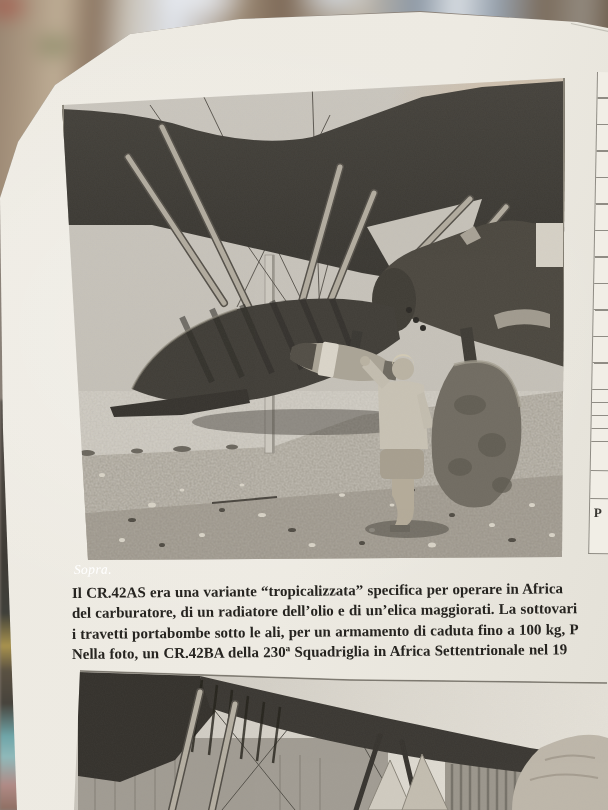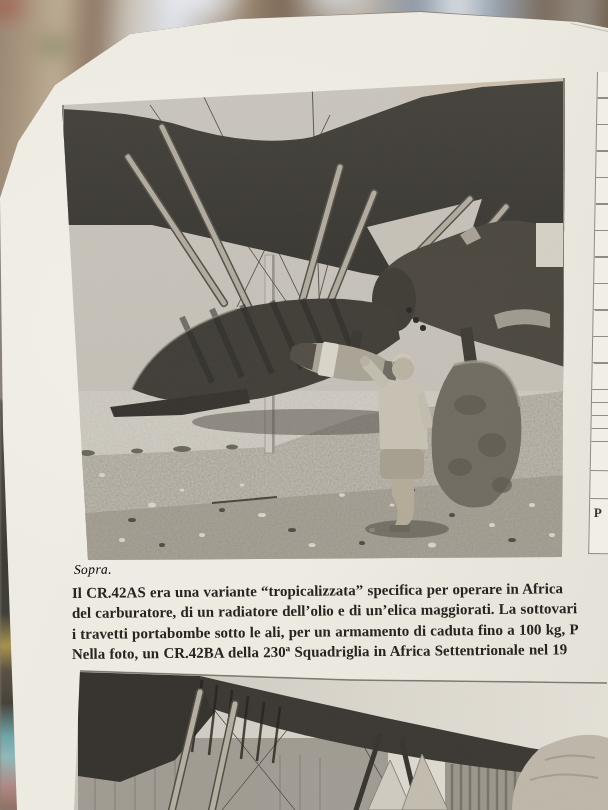--- a/index.html
+++ b/index.html
@@ -45,21 +45,21 @@
 
   
   .photo-main{position:absolute;left:62px;top:75px;width:503px;height:487px;
     clip-path:polygon(0 30px,503px 3px,500px 482px,26px 485px);}
   .photo-bottom{position:absolute;left:50px;top:660px;width:558px;height:150px;
     clip-path:polygon(30px 10px,300px 19px,558px 22px,558px 150px,24px 150px);}
   .photo-main svg,.photo-bottom svg{display:block;width:100%;height:100%;}
 
   
   .caption-sopra{position:absolute;left:74px;top:562px;
-    font:italic 13.5px "Liberation Serif",serif;color:#000000;letter-spacing:.4px;
+    font:italic 13.5px "Liberation Serif",serif;color:#ffffff;letter-spacing:.4px;
     transform:rotate(-.6deg);transform-origin:left bottom;}
   .caption{position:absolute;left:72px;top:583px;width:540px;color:#262420;}
   .caption .cl{font:bold 15px "Liberation Serif",serif;line-height:20.3px;white-space:nowrap;
     word-spacing:.5px;transform:rotate(-.55deg);transform-origin:left bottom;}
 </style>
 </head>
 <body>
 
 <div id="screen">
 

